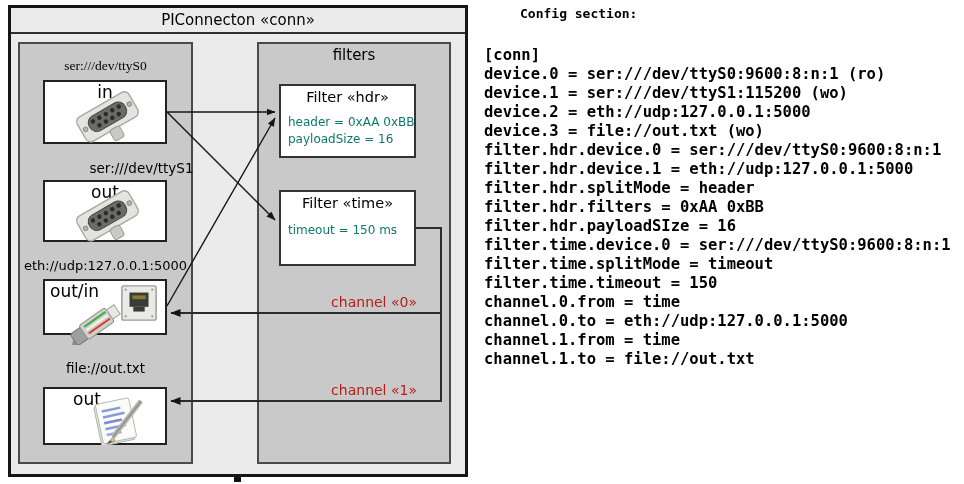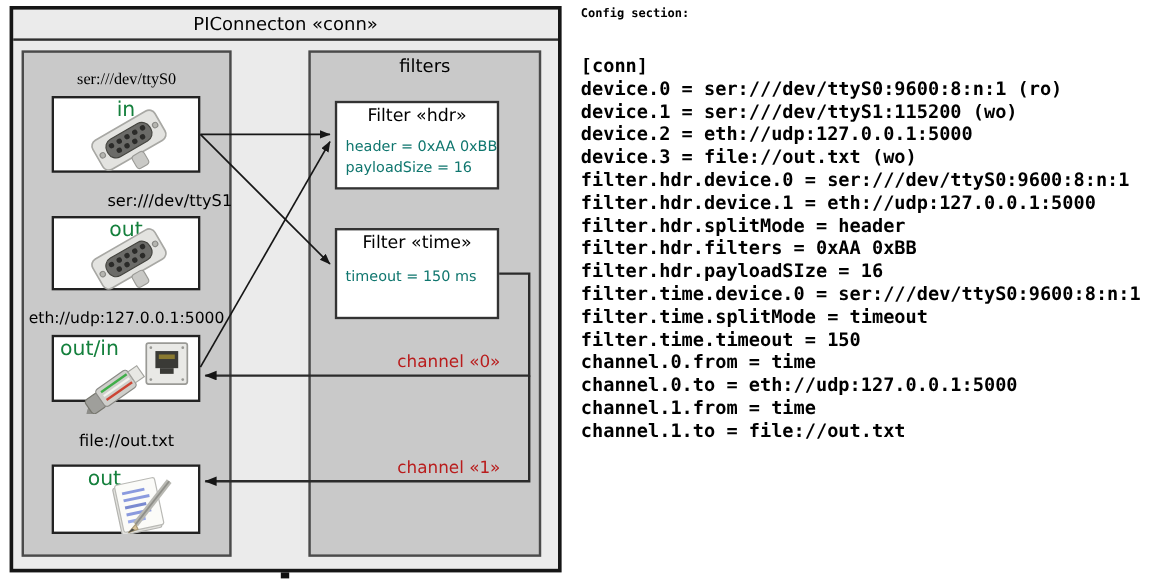--- a/index.html
+++ b/index.html
@@ -10,36 +10,36 @@
   .diagram{position:absolute;left:8px;top:5px;width:460px;height:472px;box-sizing:border-box;
            border:3px solid #161616;background:#ebebeb;}
   .dg-title{position:absolute;left:0;right:0;top:0;height:24px;line-height:24px;text-align:center;
             font-size:15px;color:#000;border-bottom:2px solid #2f2f2f;}
   .panel{position:absolute;box-sizing:border-box;background:#c9c9c9;border:2px solid #4a4a4a;}
   .devices-panel{left:7px;top:34px;width:175px;height:422px;}
   .filters-panel{left:246px;top:34px;width:194px;height:422px;}
 
   .dev-label{position:absolute;left:0;width:171px;text-align:center;font-size:13.5px;color:#000;white-space:nowrap;}
   .dev-box{position:absolute;left:23px;width:124px;box-sizing:border-box;background:#fff;border:2px solid #222;}
-  .port-label{position:absolute;left:0;top:0;width:100%;text-align:center;font-size:17px;color:#15803d;}
+  .port-label{position:absolute;left:0;top:0;width:100%;text-align:center;font-size:17px;color:#000000;}
   .port-label.tl{text-align:left;left:5px;width:auto;}
   .icon-abs{position:absolute;}
 
   .filters-title{position:absolute;left:0;top:2px;width:100%;text-align:center;font-size:15px;color:#000;}
   .fbox{position:absolute;left:20px;width:137px;box-sizing:border-box;background:#fff;border:2px solid #333;}
   .fbox-title{position:absolute;left:0;top:3px;width:100%;text-align:center;font-size:14.5px;color:#000;}
   .fbox-line{position:absolute;left:7px;font-size:12px;color:#0f766e;white-space:nowrap;}
   .chan-label{position:absolute;width:140px;text-align:right;font-size:14px;color:#b91c1c;white-space:nowrap;}
 
   .overlay{position:absolute;left:0;top:0;width:454px;height:466px;pointer-events:none;}
   .bottom-tick{position:absolute;left:223px;top:469px;width:7px;height:5px;background:#111;}
 
   
   .config{position:absolute;left:484px;top:6px;width:478px;}
-  .cfg-heading{font-family:"DejaVu Sans Mono",monospace;font-weight:bold;font-size:10px;color:#000;}
+  .cfg-heading{font-family:"DejaVu Sans Mono",monospace;font-weight:bold;font-size:13px;color:#000;margin-left:36px;}
   .cfg-lines{position:absolute;left:0;top:40px;font-family:"DejaVu Sans Mono",monospace;
              font-weight:bold;font-size:15.5px;color:#000;}
   .cfg-line{height:19px;line-height:19px;white-space:pre;}
 </style>
 </head>
 <body>
 
 <div class="stage">
 
   <div class="diagram">

